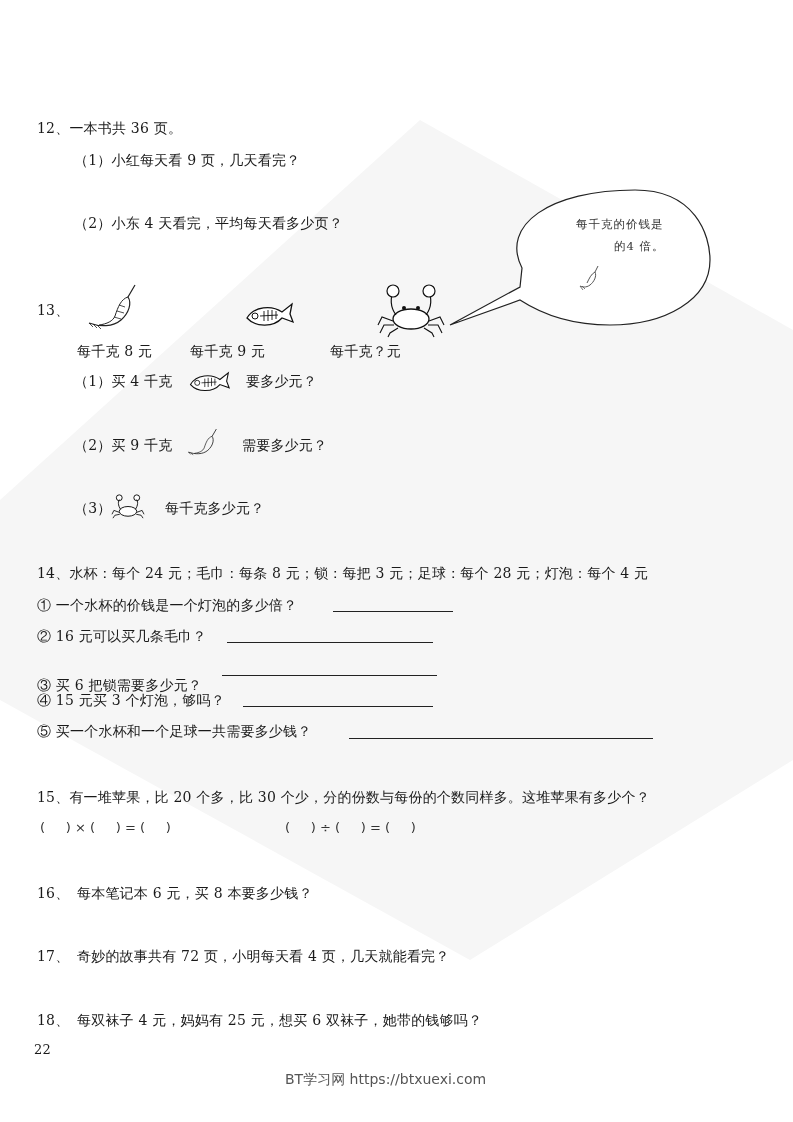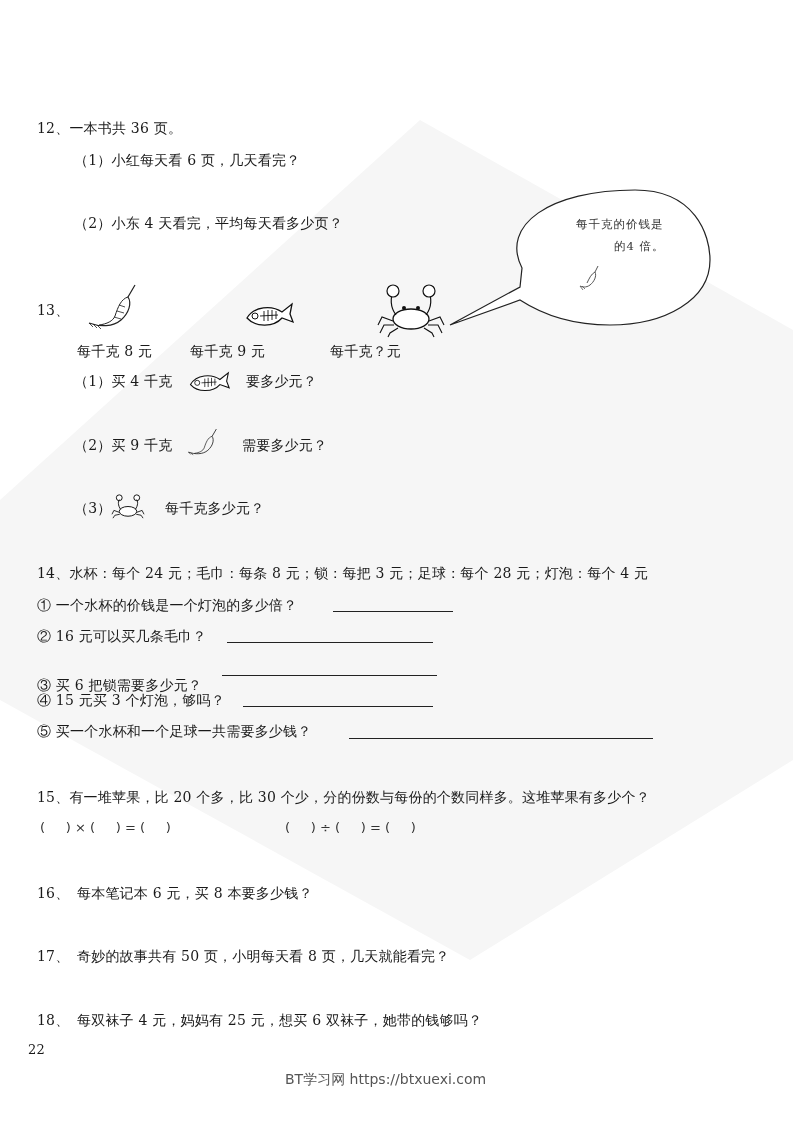--- a/index.html
+++ b/index.html
@@ -21,21 +21,21 @@
   svg.icon { position: absolute; overflow: visible; }
 </style>
 </head>
 <body>
 
 <svg class="wm" viewBox="0 0 793 1122">
   <polygon points="0,500 420,120 793,330 793,760 470,960 0,700" fill="#f6f6f6"></polygon>
 </svg>
 
 <div class="t" style="left:37px;top:119px;">12、一本书共 36 页。</div>
-<div class="t" style="left:74px;top:151px;">（1）小红每天看 6 页，几天看完？</div>
+<div class="t" style="left:74px;top:151px;">（1）小红每天看 9 页，几天看完？</div>
 <div class="t" style="left:74px;top:214px;">（2）小东 4 天看完，平均每天看多少页？</div>
 
 <svg class="icon" style="left:440px;top:185px;" width="280" height="160" viewBox="0 0 280 160">
   <path d="M 82 83 C 60 40, 110 5, 195 5 C 255 5, 270 50, 270 75 C 270 115, 225 140, 170 140 C 130 140, 100 128, 80 115 L 10 140 L 80 102 Z" fill="#fff" stroke="#222" stroke-width="1.2"></path>
 </svg>
 <div class="bubble-text" style="left:576px;top:216px;">每千克的价钱是</div>
 <div class="bubble-text" style="left:614px;top:238px;">的4 倍。</div>
 <svg class="icon" style="left:578px;top:264px;" width="24" height="28" viewBox="0 0 24 28">
   <path d="M20 2 L17 8 C19 12 16 18 12 21 C8 24 4 23 2 22" fill="none" stroke="#555" stroke-width="1"></path>
   <path d="M17 8 C13 10 11 15 9 19" fill="none" stroke="#555" stroke-width="1"></path>
@@ -111,19 +111,19 @@
 <div class="line" style="left:349px;top:738px;width:304px;"></div>
 
 <div class="t" style="left:37px;top:788px;">15、有一堆苹果，比 20 个多，比 30 个少，分的份数与每份的个数同样多。这堆苹果有多少个？</div>
 <div class="paren" style="left:40px;top:819px;">(     ) × (     ) = (     )</div>
 <div class="paren" style="left:285px;top:819px;">(     ) ÷ (     ) = (     )</div>
 
 <div class="t" style="left:37px;top:884px;text-align:right;">16、</div>
 <div class="t" style="left:77px;top:884px;">每本笔记本 6 元，买 8 本要多少钱？</div>
 
 <div class="t" style="left:37px;top:947px;">17、</div>
-<div class="t" style="left:77px;top:947px;">奇妙的故事共有 50 页，小明每天看 8 页，几天就能看完？</div>
+<div class="t" style="left:77px;top:947px;">奇妙的故事共有 72 页，小明每天看 4 页，几天就能看完？</div>
 
 <div class="t" style="left:37px;top:1011px;">18、</div>
 <div class="t" style="left:77px;top:1011px;">每双袜子 4 元，妈妈有 25 元，想买 6 双袜子，她带的钱够吗？</div>
 
-<div class="t" style="left:28px;top:1041px;font-size:13px;">22</div>
+<div class="t" style="left:34px;top:1041px;font-size:13px;">22</div>
 <div class="footer" style="left:285px;top:1071px;">BT学习网 https://btxuexi.com</div>
 
 </body></html>

